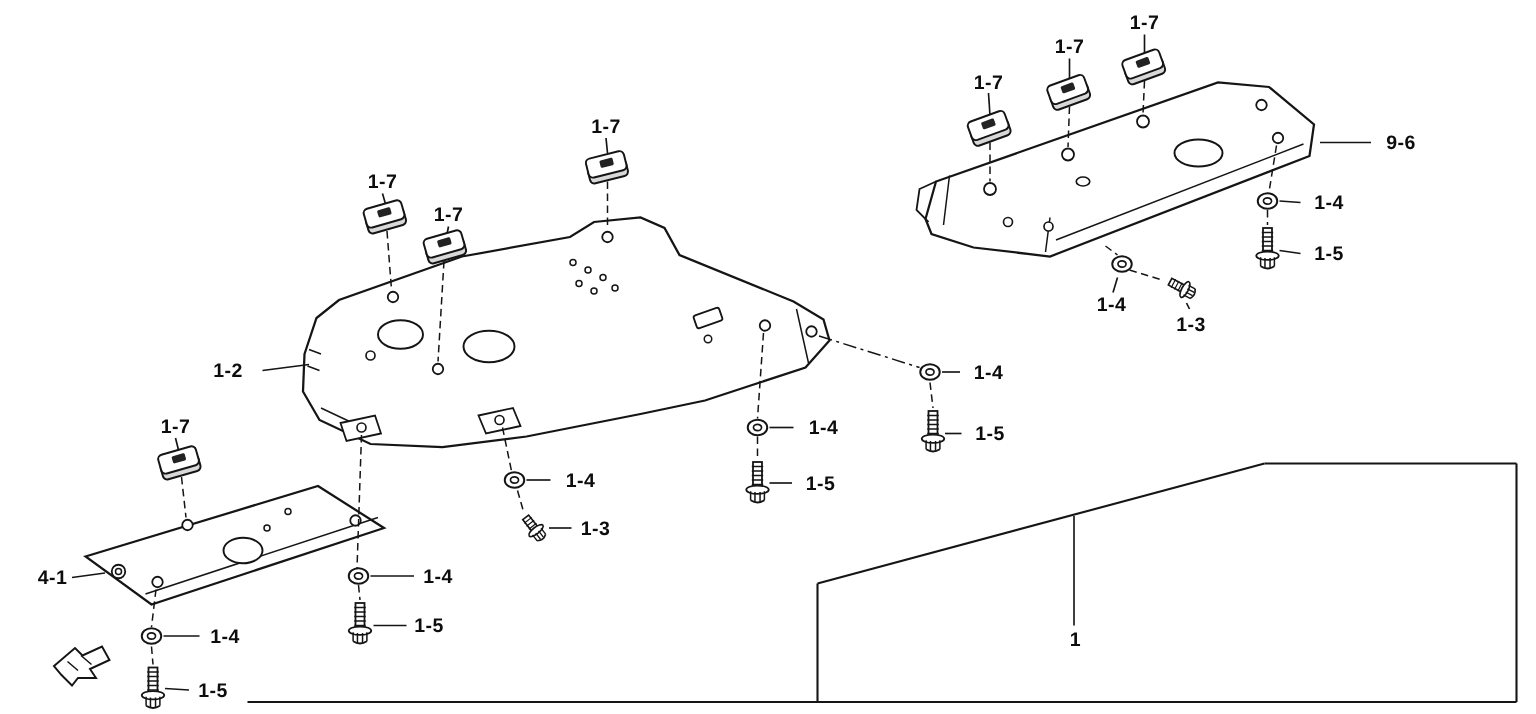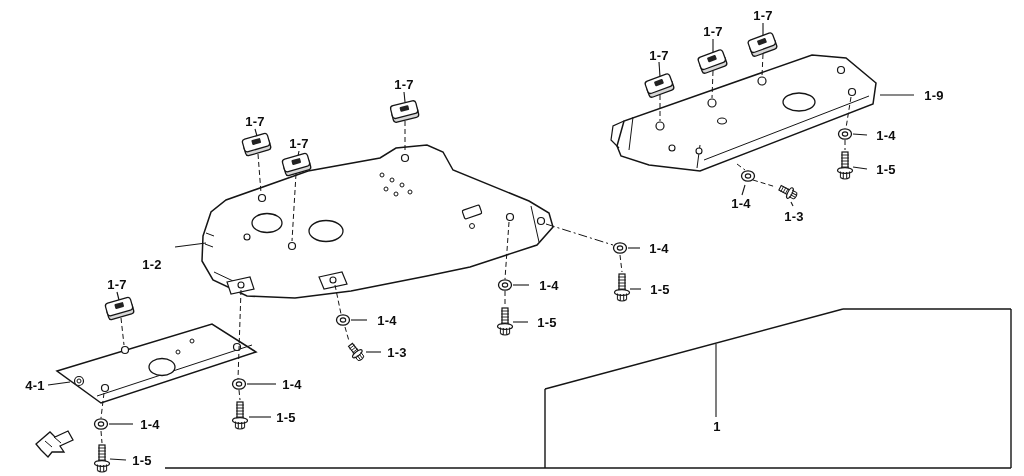--- a/index.html
+++ b/index.html
@@ -230,30 +230,30 @@
 
   <g>
     <path d="M36,444 L50,432 L55,437 L68,431 L73,440 L60,446 L64,452 L52,452 L48,457 L41,450 Z" fill="#ffffff" stroke="#151515" stroke-width="1.3"></path>
     <path d="M45,441 L52,447 M54,437 L61,443" stroke="#151515" stroke-width="1" fill="none"></path>
   </g>
 </svg>
 
 <div class="co" style="left:659px;top:55px">1-7</div>
 <div class="co" style="left:713px;top:31px">1-7</div>
 <div class="co" style="left:763px;top:15px">1-7</div>
-<div class="co" style="left:934px;top:95px">1-9</div>
+<div class="co" style="left:934px;top:95px">9-6</div>
 <div class="co" style="left:886px;top:135px">1-4</div>
 <div class="co" style="left:886px;top:169px">1-5</div>
 <div class="co" style="left:741px;top:203px">1-4</div>
 <div class="co" style="left:794px;top:216px">1-3</div>
 
 <div class="co" style="left:404px;top:84px">1-7</div>
 <div class="co" style="left:255px;top:121px">1-7</div>
 <div class="co" style="left:299px;top:143px">1-7</div>
-<div class="co" style="left:152px;top:264px">1-2</div>
+<div class="co" style="left:152px;top:247px">1-2</div>
 <div class="co" style="left:659px;top:248px">1-4</div>
 <div class="co" style="left:660px;top:289px">1-5</div>
 <div class="co" style="left:549px;top:285px">1-4</div>
 <div class="co" style="left:547px;top:322px">1-5</div>
 <div class="co" style="left:387px;top:320px">1-4</div>
 <div class="co" style="left:397px;top:352px">1-3</div>
 
 <div class="co" style="left:117px;top:284px">1-7</div>
 <div class="co" style="left:35px;top:385px">4-1</div>
 <div class="co" style="left:292px;top:384px">1-4</div>

